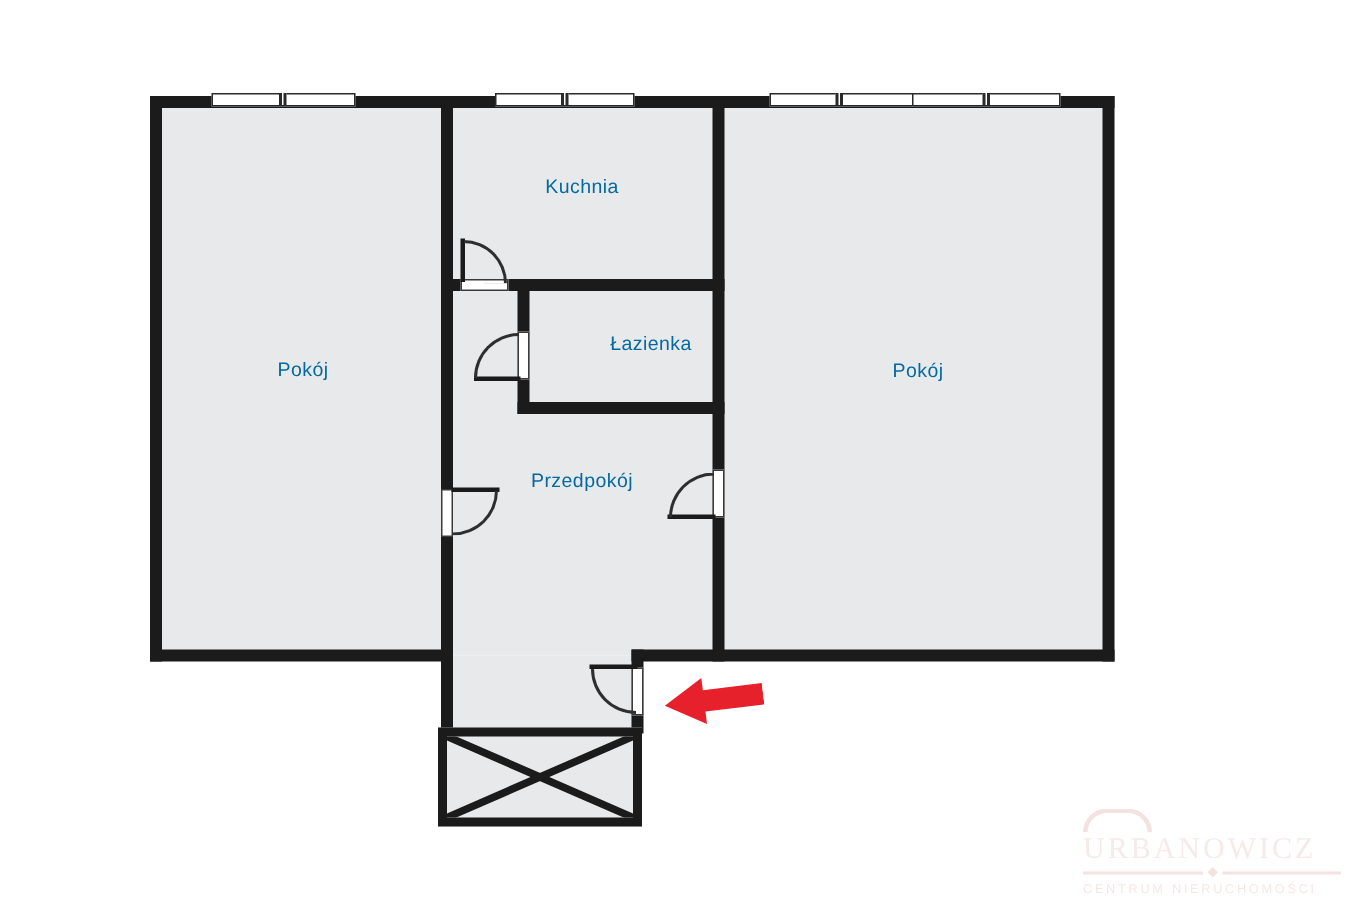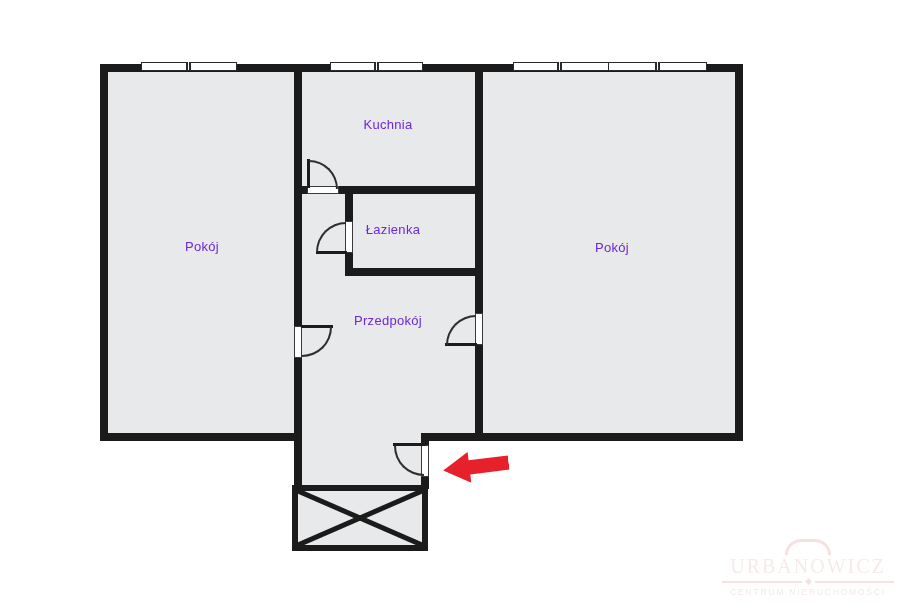--- a/index.html
+++ b/index.html
@@ -14,35 +14,35 @@
   .leaf{position:absolute;background:#1b1b1b;}
   .arc{position:absolute;border:2px solid #2e2e2e;box-sizing:border-box;background:transparent;}
   .arc.tr{border-left:none;border-bottom:none;border-radius:0 100% 0 0;}
   .arc.tl{border-right:none;border-bottom:none;border-radius:100% 0 0 0;}
   .arc.br{border-left:none;border-top:none;border-radius:0 0 100% 0;}
   .arc.bl{border-right:none;border-top:none;border-radius:0 0 0 100%;}
   .window{position:absolute;top:62px;height:9px;background:#ffffff;border:1px solid #2a2a2a;box-sizing:border-box;}
   .wtick{position:absolute;top:-1px;height:8px;width:5px;border-left:2px solid #2a2a2a;border-right:2px solid #2a2a2a;box-sizing:border-box;background:#fff;}
   .room-label{
     position:absolute;transform:translate(-50%,-50%);
-    color:#6d28d9;font-size:13px;letter-spacing:.3px;white-space:nowrap;
+    color:#0369a1;font-size:13px;letter-spacing:.3px;white-space:nowrap;
   }
   .balcony{
     position:absolute;left:292px;top:485px;width:136px;height:66px;
     background:#e8e9ea;border:6px solid #1b1b1b;box-sizing:border-box;
   }
   .arrow{
     position:absolute;left:443px;top:451px;width:66px;height:31px;
     background:#e6212b;transform:rotate(-7deg);
     -webkit-clip-path:polygon(0 50%,40% 0,40% 27%,100% 27%,100% 73%,40% 73%,40% 100%);
     clip-path:polygon(0 50%,40% 0,40% 27%,100% 27%,100% 73%,40% 73%,40% 100%);
   }
   .watermark{
     position:absolute;left:722px;top:539px;width:172px;
-    display:flex;flex-direction:column;align-items:center;gap:2px;
+    display:flex;flex-direction:column;gap:2px;
     user-select:none;
   }
   .wm-arch{
     width:46px;height:16px;border:3px solid #f3e2df;border-bottom:none;
     border-radius:24px 24px 0 0;box-sizing:border-box;margin-bottom:-1px;
   }
   .wm-title{
     font-family:"Liberation Serif",serif;font-size:20px;letter-spacing:2px;
     color:#f6ebe9;line-height:1;white-space:nowrap;
   }
@@ -112,21 +112,21 @@
     <svg width="124" height="54" viewBox="0 0 124 54" style="display:block;">
       <line x1="0" y1="0" x2="124" y2="54" stroke="#1b1b1b" stroke-width="5"></line>
       <line x1="124" y1="0" x2="0" y2="54" stroke="#1b1b1b" stroke-width="5"></line>
     </svg>
   </div>
 
   <div class="arrow"></div>
 
   <div class="room-label" style="left:202px;top:246px;">Pokój</div>
   <div class="room-label" style="left:388px;top:124px;">Kuchnia</div>
-  <div class="room-label" style="left:393px;top:229px;text-align:center;">Łazienka</div>
+  <div class="room-label" style="left:434px;top:229px;text-align:center;">Łazienka</div>
   <div class="room-label" style="left:388px;top:320px;">Przedpokój</div>
   <div class="room-label" style="left:612px;top:247px;">Pokój</div>
 
   <div class="watermark">
     <div class="wm-arch"></div>
     <div class="wm-title">URBANOWICZ</div>
     <div class="wm-divider">
       <span class="wm-line"></span>
       <span class="wm-diamond"></span>
       <span class="wm-line"></span>

